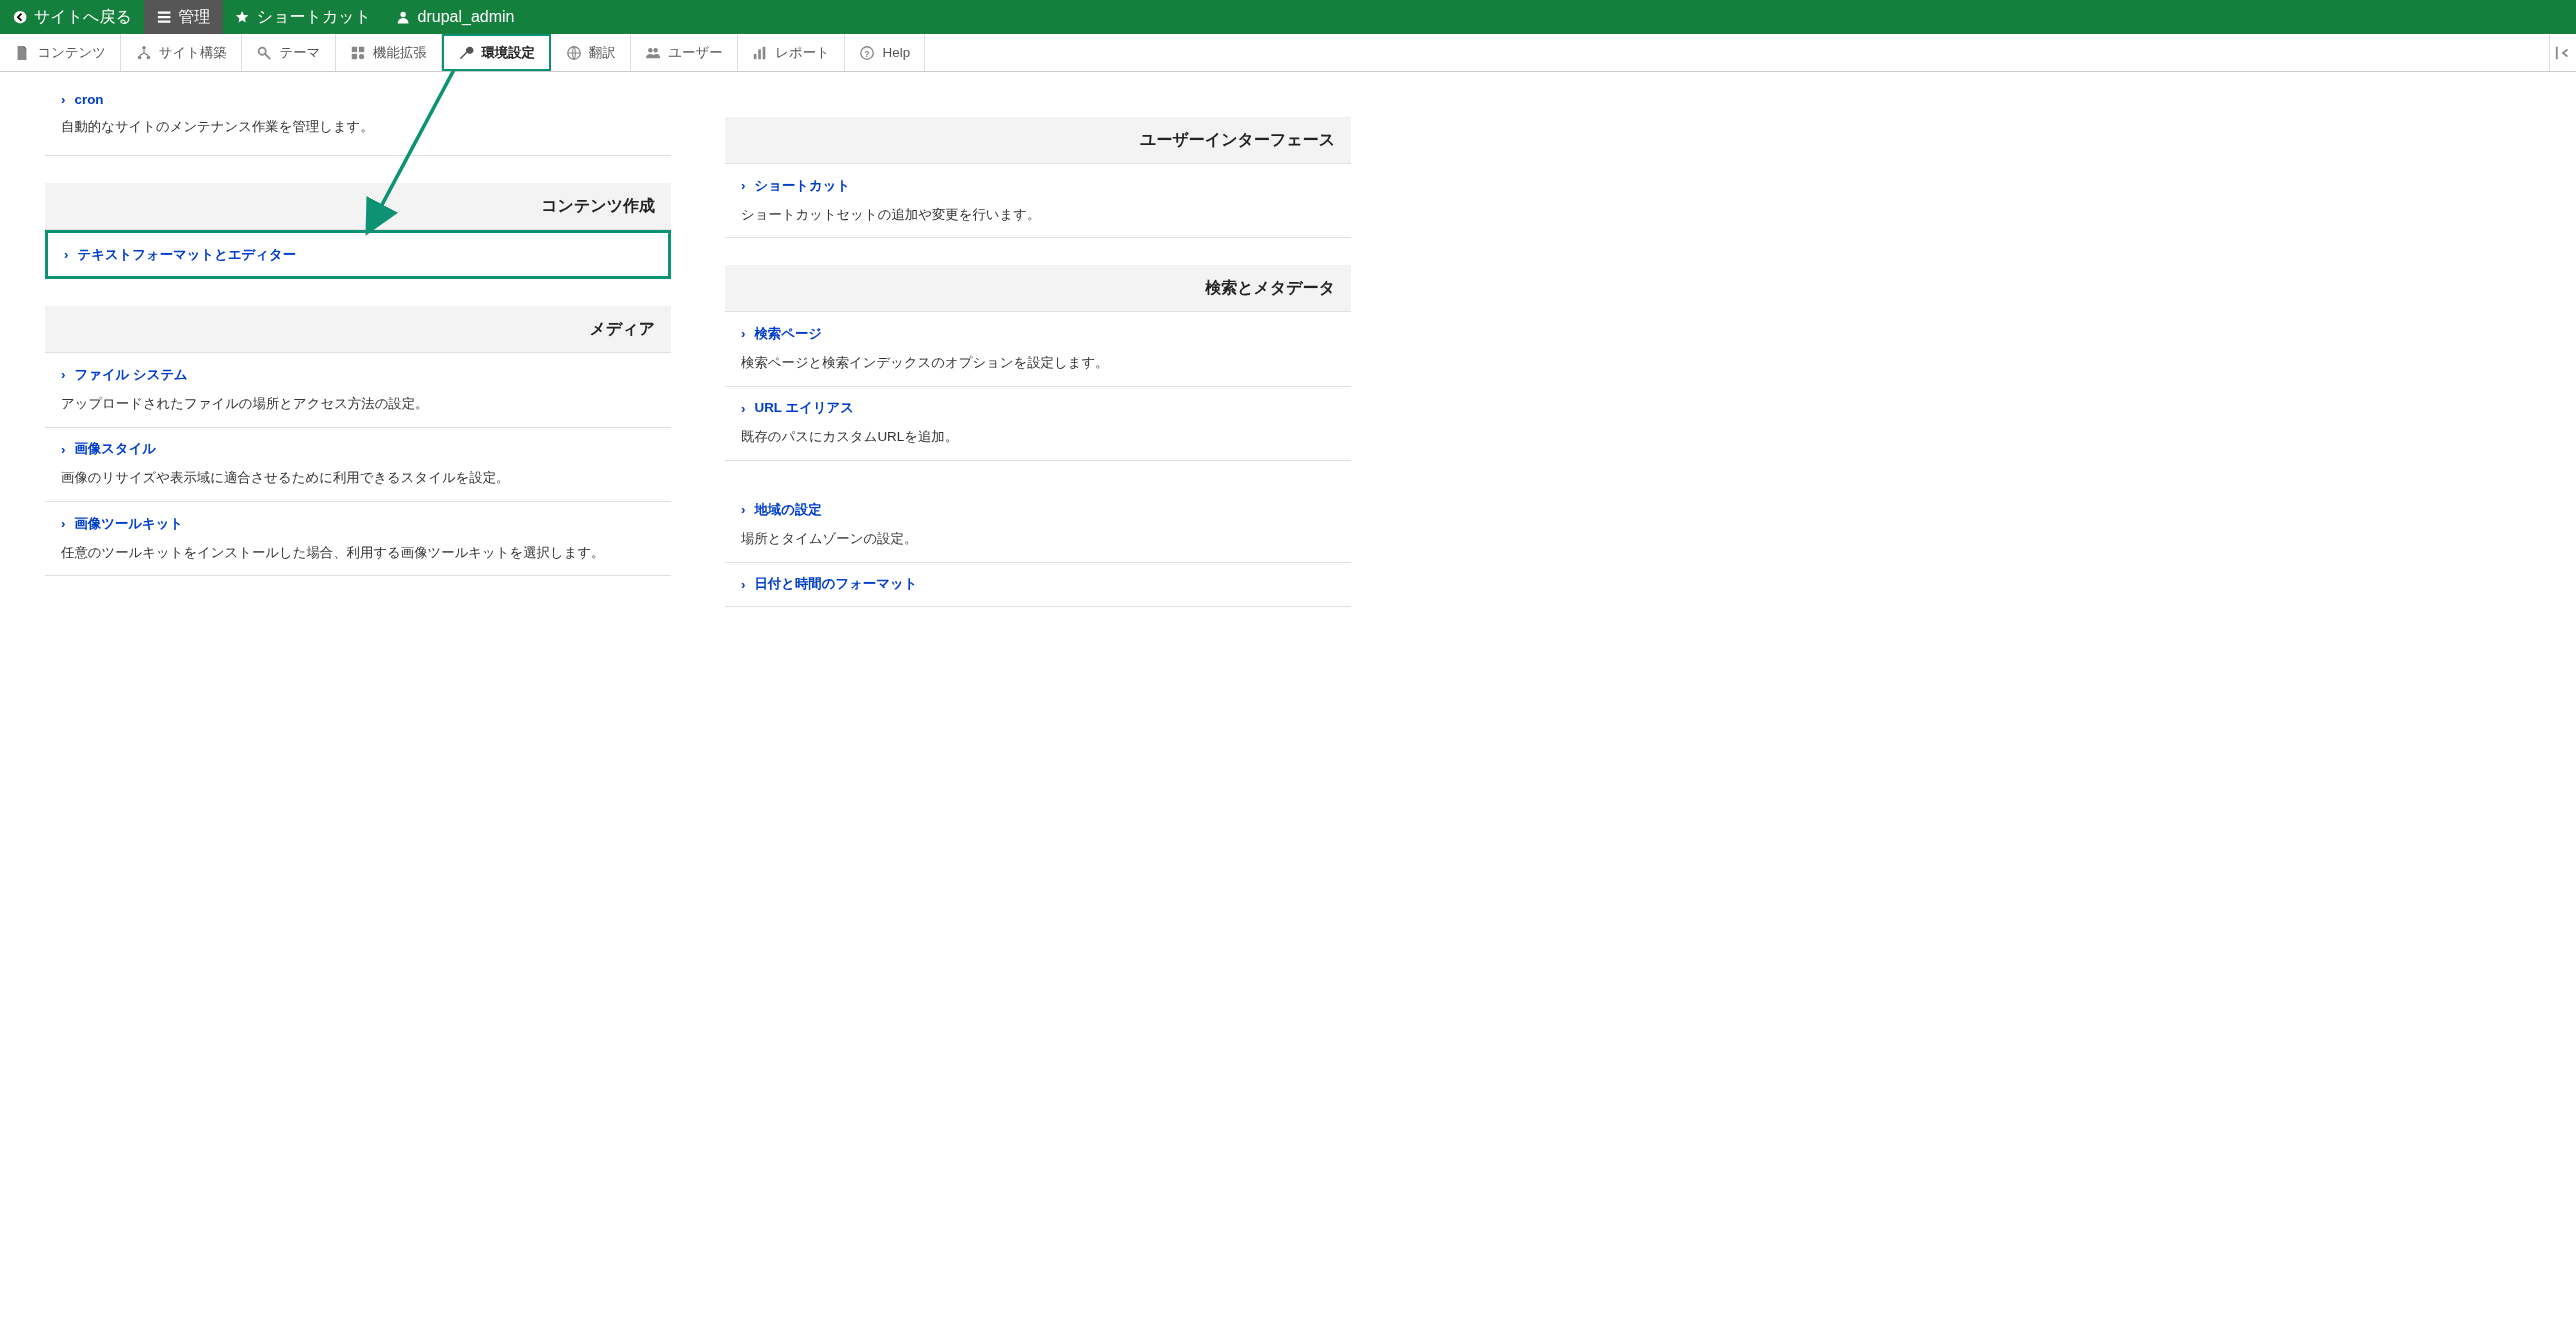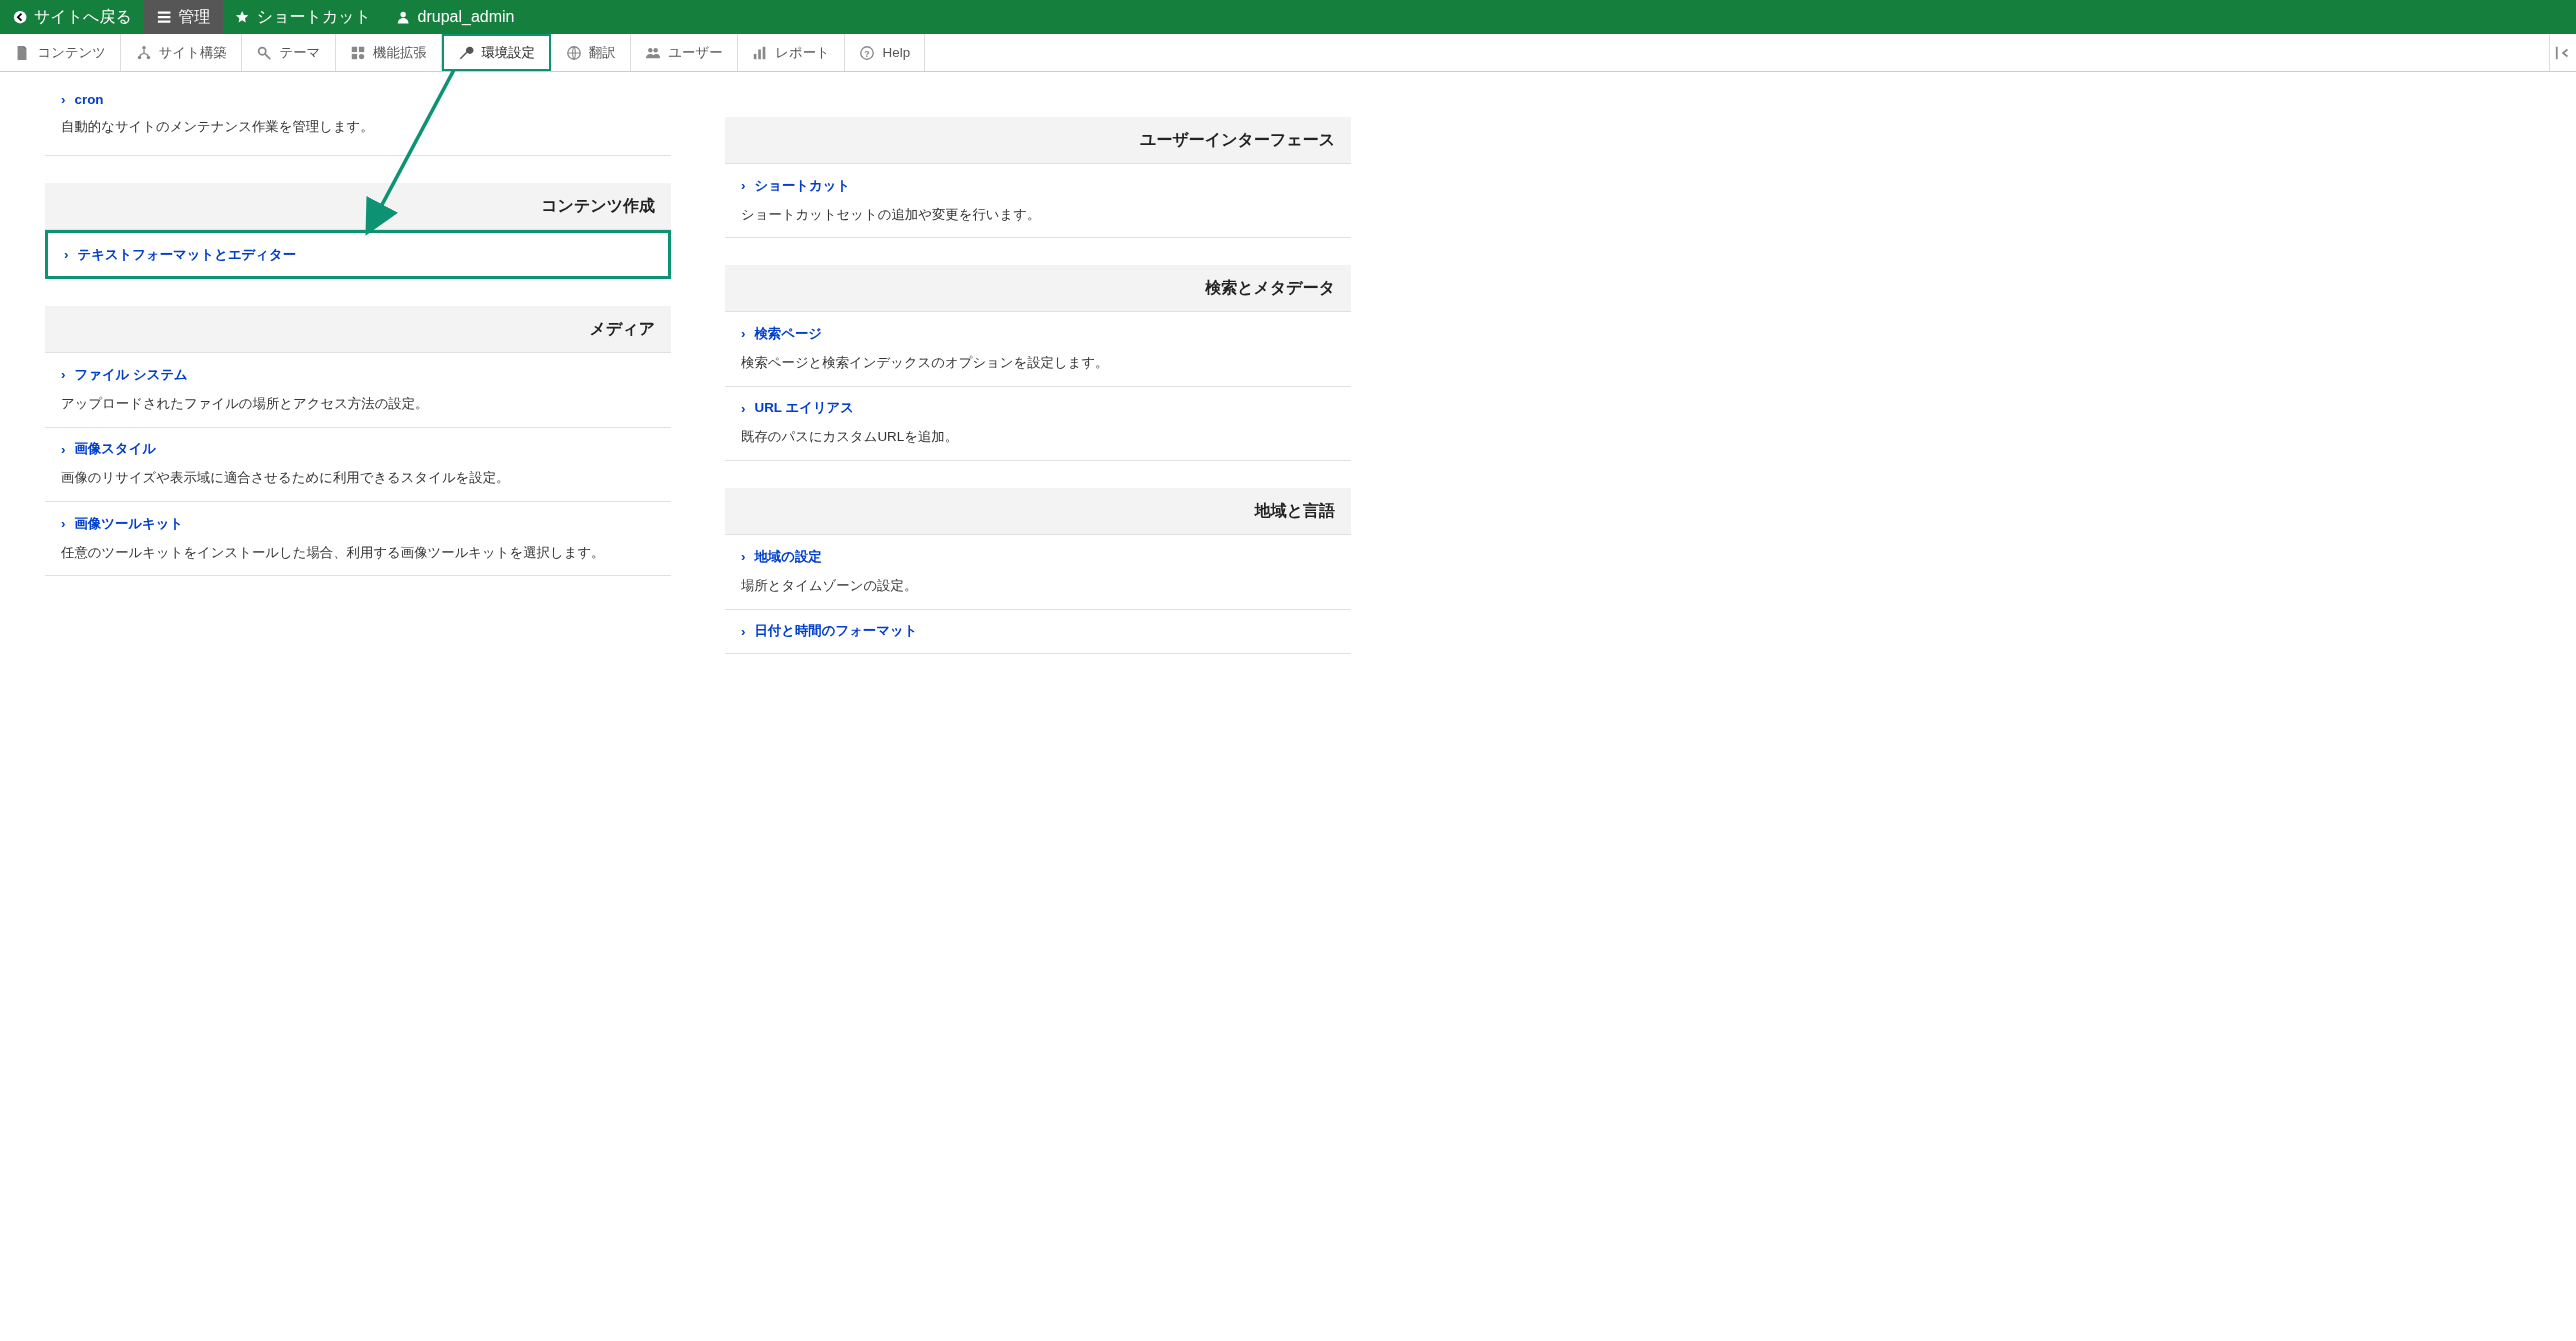--- a/index.html
+++ b/index.html
@@ -7,21 +7,21 @@
 
 
 .top-bar { background: #15803d; height: 34px; display: flex; align-items: stretch; color: #fff; font-size: 16px; }
 .top-item { display: flex; align-items: center; padding: 0 12.5px; gap: 7.2px; cursor: pointer; }
 .top-item.active { background: #565656; }
 .top-icon { width: 14.3px; height: 14.3px; display: flex; align-items: center; justify-content: center; }
 
 
 .admin-bar { background: #fff; border-bottom: 0.9px solid #ccc; height: 38px; display: flex; align-items: stretch; }
 .admin-item { display: flex; align-items: center; padding: 0 14.3px; gap: 7.2px; cursor: pointer; color: #555; font-size: 13.4px; border-right: 0.9px solid #ddd; font-weight: 500; }
-.admin-item.highlighted { border: 2.7px solid #0d9373; font-weight: 400; color: #222; }
+.admin-item.highlighted { border: 2.7px solid #0d9373; font-weight: 700; color: #222; }
 .admin-icon { width: 16px; height: 16px; color: #777; }
 .admin-spacer { flex: 1; }
 .admin-collapse { width: 27px; display: flex; align-items: center; justify-content: center; border-left: 0.9px solid #ddd; cursor: pointer; color: #888; }
 
 
 .content { display: flex; gap: 54px; padding: 0 45px; }
 .column { flex: 1; max-width: 626px; }
 
 .section { margin-top: 27px; }
 .section-header { background: #f3f3f3; padding: 12.5px 16px; font-size: 16px; font-weight: 700; border-bottom: 0.9px solid #e0e0e0; text-align: right; }
@@ -256,21 +256,20 @@
       <div class="item">
         <div class="item-link">
           <span class="chevron">›</span>
           <span>URL エイリアス</span>
         </div>
         <div class="item-desc">既存のパスにカスタムURLを追加。</div>
       </div>
     </div>
 
     <div class="section">
-      <div class="section-header">地域と言語</div>
       <div class="item">
         <div class="item-link">
           <span class="chevron">›</span>
           <span>地域の設定</span>
         </div>
         <div class="item-desc">場所とタイムゾーンの設定。</div>
       </div>
       <div class="item">
         <div class="item-link">
           <span class="chevron">›</span>

